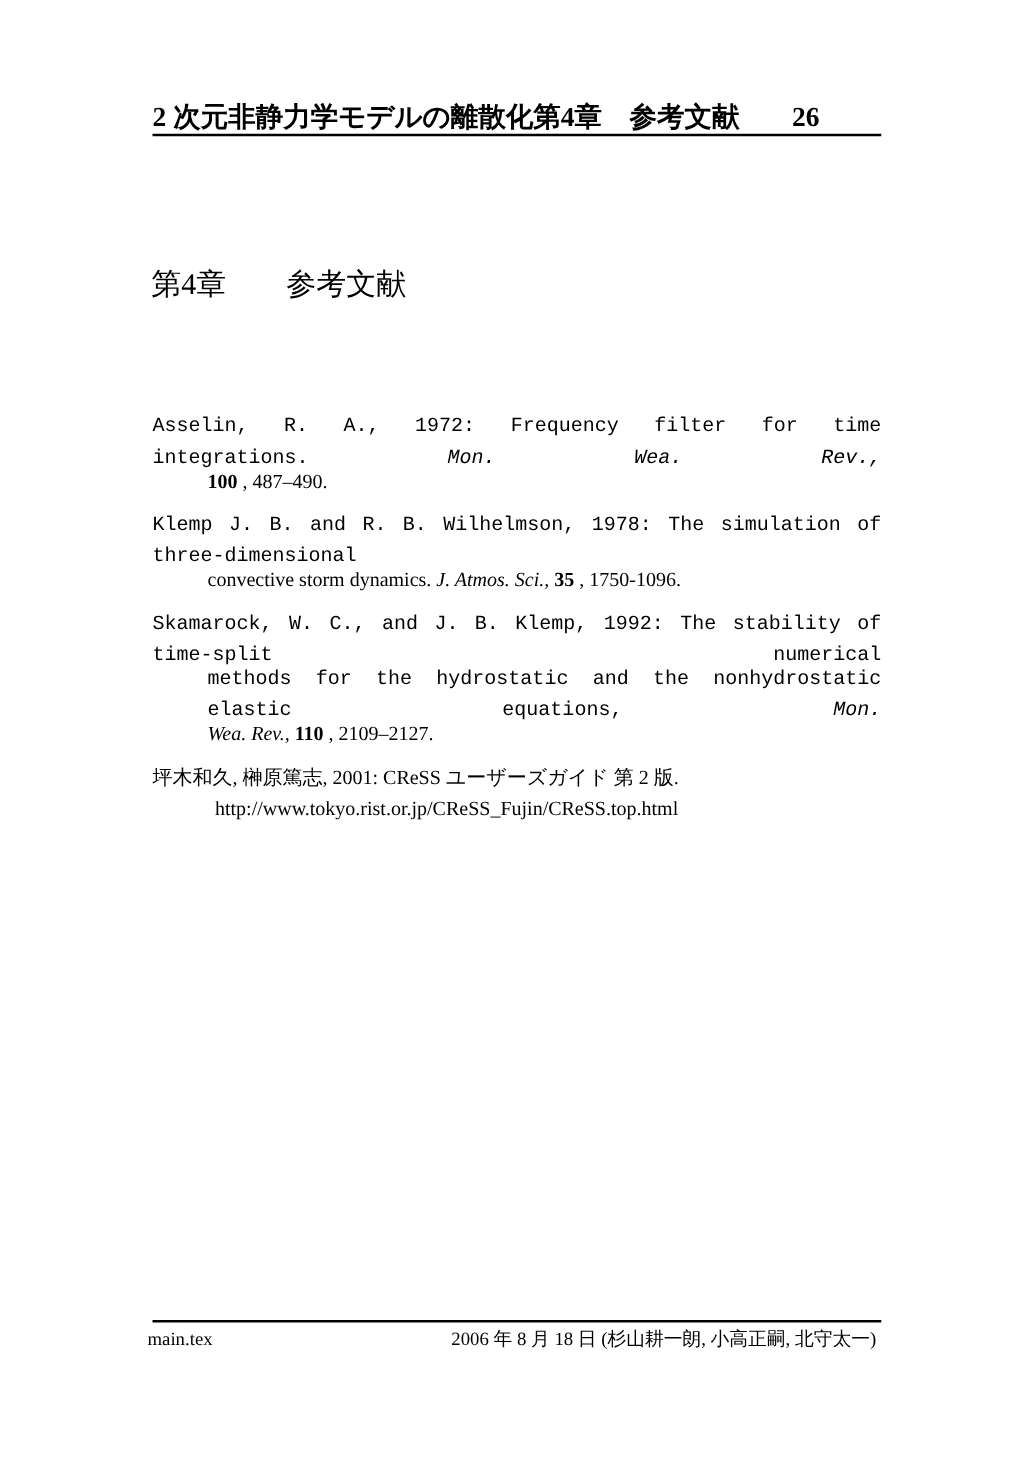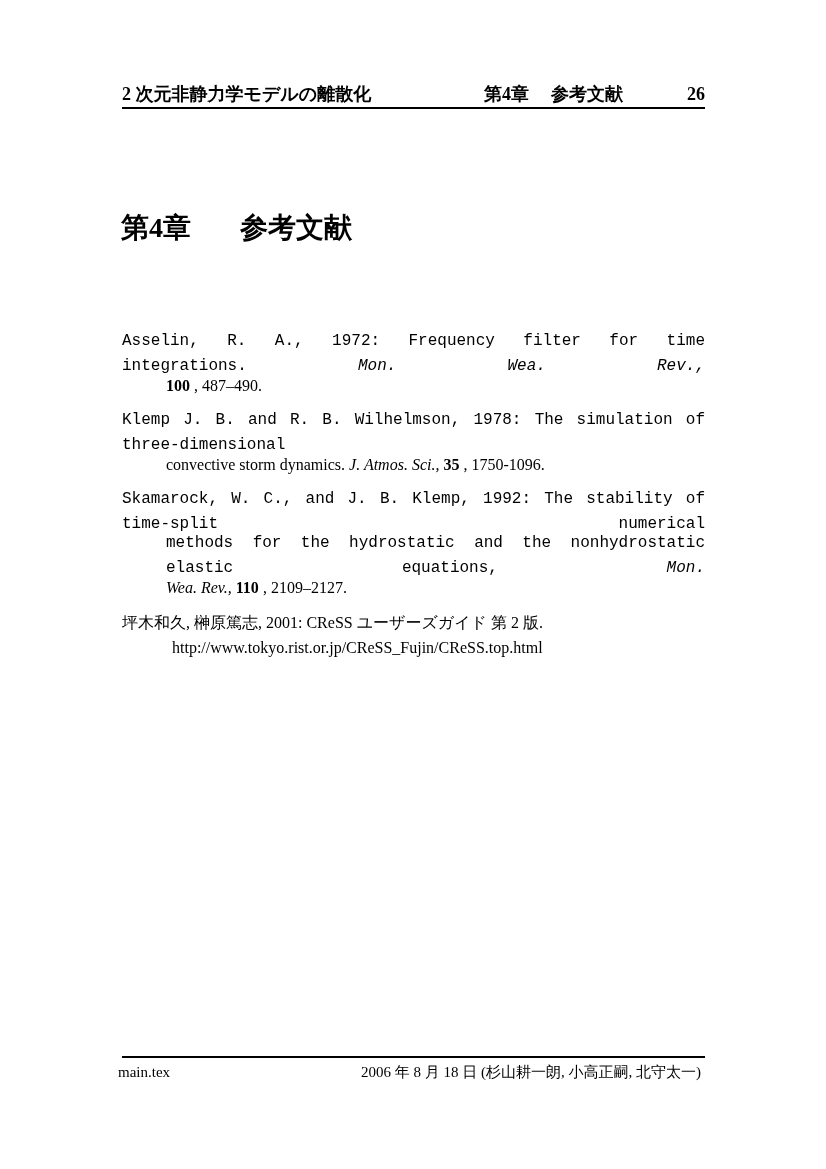--- a/index.html
+++ b/index.html
@@ -13,48 +13,47 @@
     overflow: hidden;
   }
 
   
   .running-header {
     position: absolute;
     left: 122px;
     top: 83px;
     width: 583px;
     display: flex;
-    justify-content: space-between;
     align-items: baseline;
     font-weight: bold;
-    font-size: 18px;
+    font-size: 22px;
     line-height: 22px;
     white-space: nowrap;
   }
   .running-header .hdr-right { display: flex; align-items: baseline; }
   .running-header .hdr-section { margin-left: 22px; }
-  .running-header .hdr-pageno { margin-left: 64px; }
+  .running-header .hdr-pageno { margin-left: 42px; }
 
   .rule {
     position: absolute;
     left: 122px;
     width: 583px;
     height: 1.5px;
     background: #000000;
   }
   .rule-top { top: 107px; }
   .rule-bottom { top: 1056px; }
 
   
   .chapter-heading {
     position: absolute;
     left: 121px;
     top: 204px;
-    font-size: 28px;
-    font-weight: bold;
+    font-size: 24px;
+    font-weight: normal;
     line-height: 48px;
     white-space: nowrap;
   }
   .chapter-heading .ch-title { margin-left: 42px; }
 
   
   .references {
     position: absolute;
     left: 122px;
     top: 329px;

